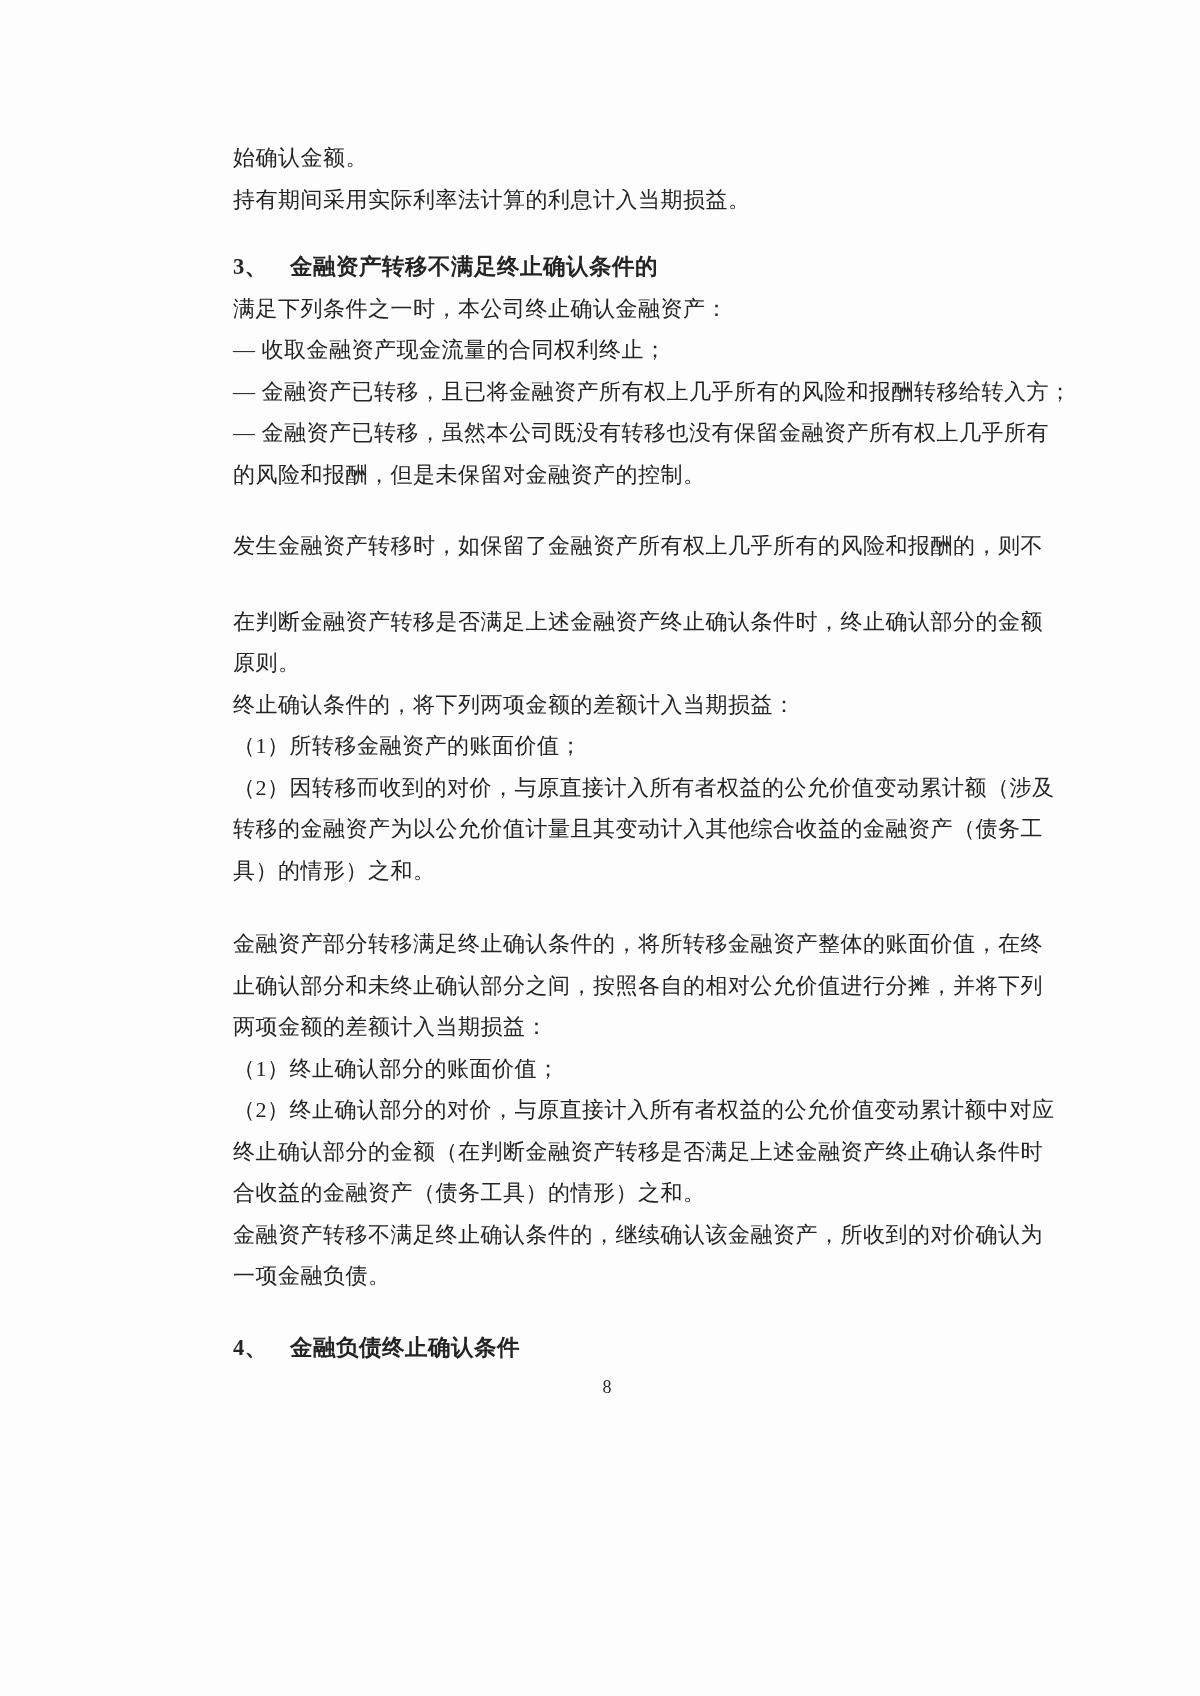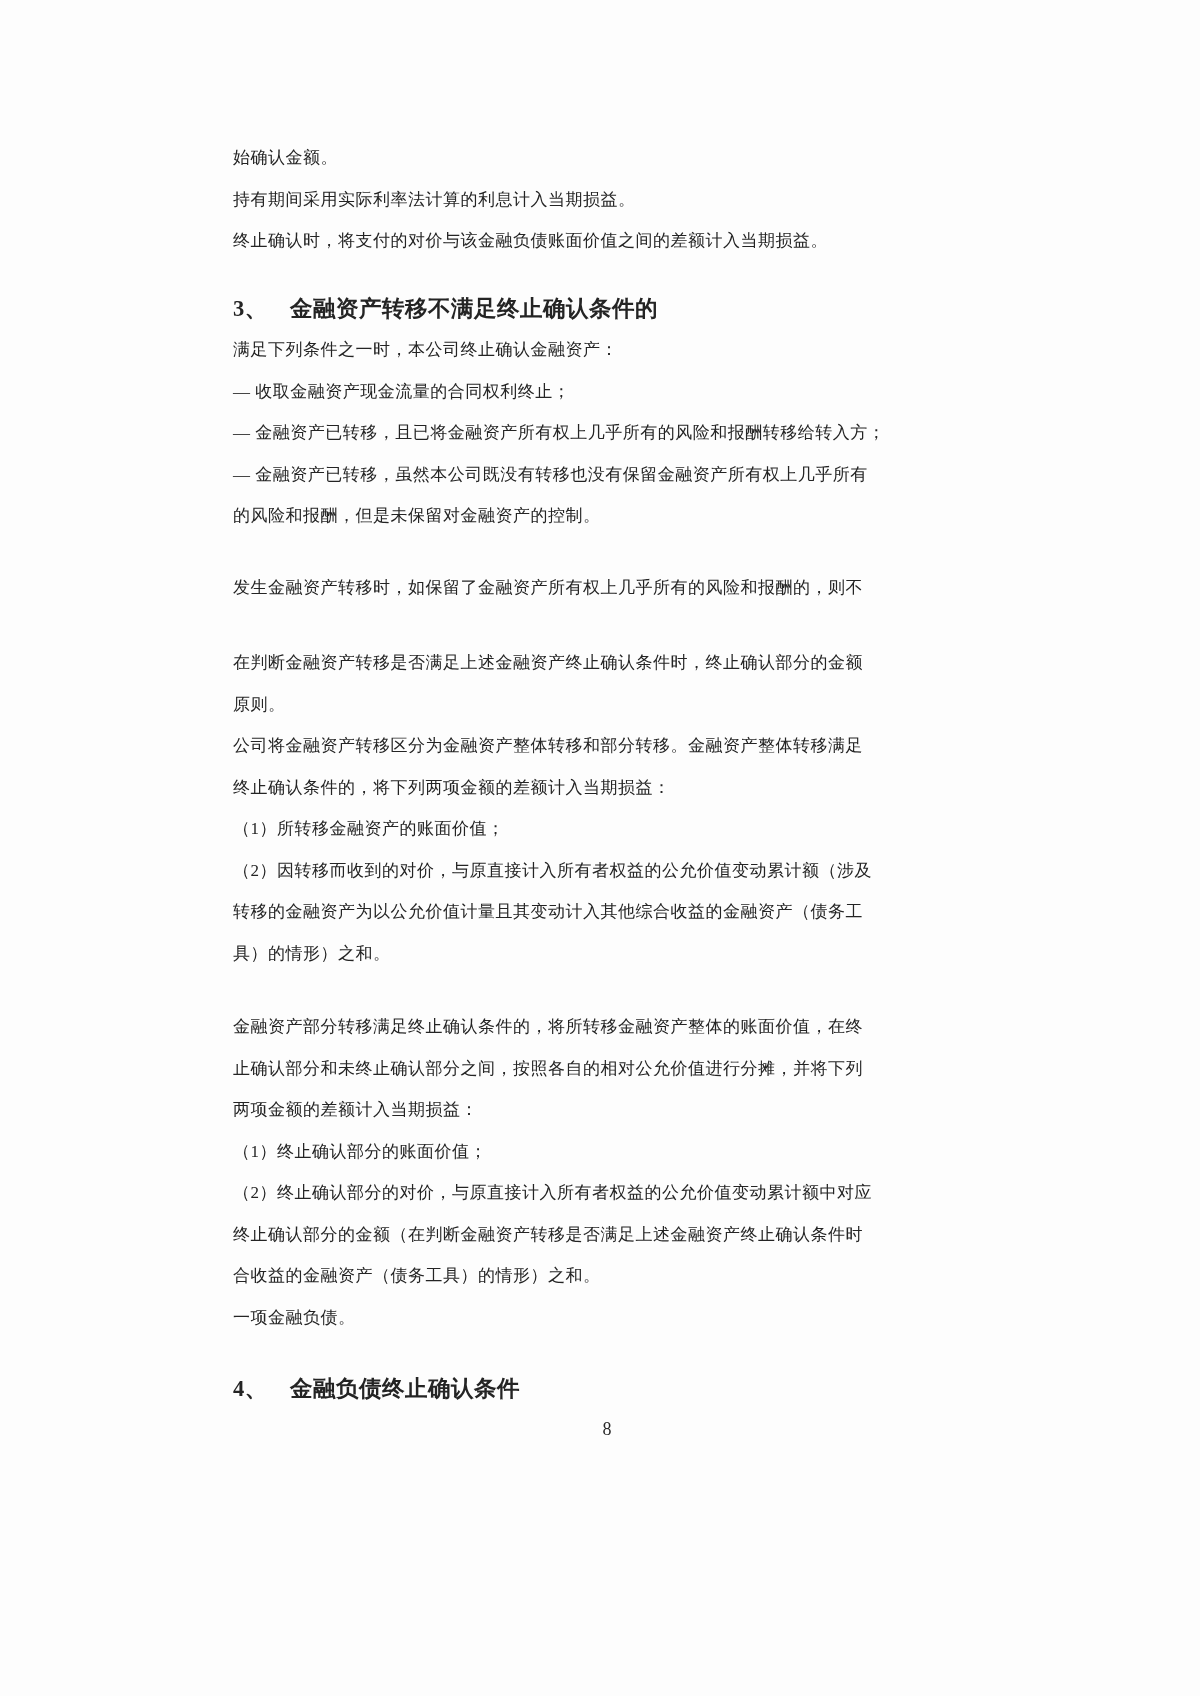--- a/index.html
+++ b/index.html
@@ -16,21 +16,21 @@
     font-family: "Liberation Serif", "DejaVu Serif", serif;
     color: #242424;
   }
   .content {
     position: absolute;
     left: 233px;
     top: 137px;
     width: 748px;
   }
   .line {
-    font-size: 17px;
+    font-size: 22px;
     line-height: 41.5px;
     height: 41.5px;
     white-space: nowrap;
     letter-spacing: 0.5px;
   }
   .heading {
     display: flex;
     align-items: baseline;
     font-weight: 700;
     font-size: 22.5px;
@@ -57,21 +57,20 @@
   }
 </style>
 </head>
 <body>
 
 <div class="doc-page">
   <div class="content">
 
     <div class="line">始确认金额。</div>
     <div class="line">持有期间采用实际利率法计算的利息计入当期损益。</div>
-    <div class="line">终止确认时，将支付的对价与该金融负债账面价值之间的差额计入当期损益。</div>
 
     <div class="sp-a"></div>
 
     <div class="heading">
       <span class="hnum">3、</span>
       <span class="htitle">金融资产转移不满足终止确认条件的</span>
     </div>
 
     <div class="line">满足下列条件之一时，本公司终止确认金融资产：</div>
     <div class="line">— 收取金融资产现金流量的合同权利终止；</div>
@@ -80,36 +79,36 @@
     <div class="line">的风险和报酬，但是未保留对金融资产的控制。</div>
 
     <div class="sp-b"></div>
 
     <div class="line">发生金融资产转移时，如保留了金融资产所有权上几乎所有的风险和报酬的，则不</div>
 
     <div class="sp-c"></div>
 
     <div class="line">在判断金融资产转移是否满足上述金融资产终止确认条件时，终止确认部分的金额</div>
     <div class="line">原则。</div>
-    <div class="line">公司将金融资产转移区分为金融资产整体转移和部分转移。金融资产整体转移满足</div>
     <div class="line">终止确认条件的，将下列两项金额的差额计入当期损益：</div>
     <div class="line">（1）所转移金融资产的账面价值；</div>
     <div class="line">（2）因转移而收到的对价，与原直接计入所有者权益的公允价值变动累计额（涉及</div>
     <div class="line">转移的金融资产为以公允价值计量且其变动计入其他综合收益的金融资产（债务工</div>
     <div class="line">具）的情形）之和。</div>
 
     <div class="sp-d"></div>
 
     <div class="line">金融资产部分转移满足终止确认条件的，将所转移金融资产整体的账面价值，在终</div>
     <div class="line">止确认部分和未终止确认部分之间，按照各自的相对公允价值进行分摊，并将下列</div>
     <div class="line">两项金额的差额计入当期损益：</div>
     <div class="line">（1）终止确认部分的账面价值；</div>
     <div class="line">（2）终止确认部分的对价，与原直接计入所有者权益的公允价值变动累计额中对应</div>
     <div class="line">终止确认部分的金额（在判断金融资产转移是否满足上述金融资产终止确认条件时</div>
     <div class="line">合收益的金融资产（债务工具）的情形）之和。</div>
+    <div class="line">金融资产转移不满足终止确认条件的，继续确认该金融资产，所收到的对价确认为</div>
     <div class="line">一项金融负债。</div>
 
     <div class="sp-e"></div>
 
     <div class="heading">
       <span class="hnum">4、</span>
       <span class="htitle">金融负债终止确认条件</span>
     </div>
 
     <div class="pageno">8</div>

